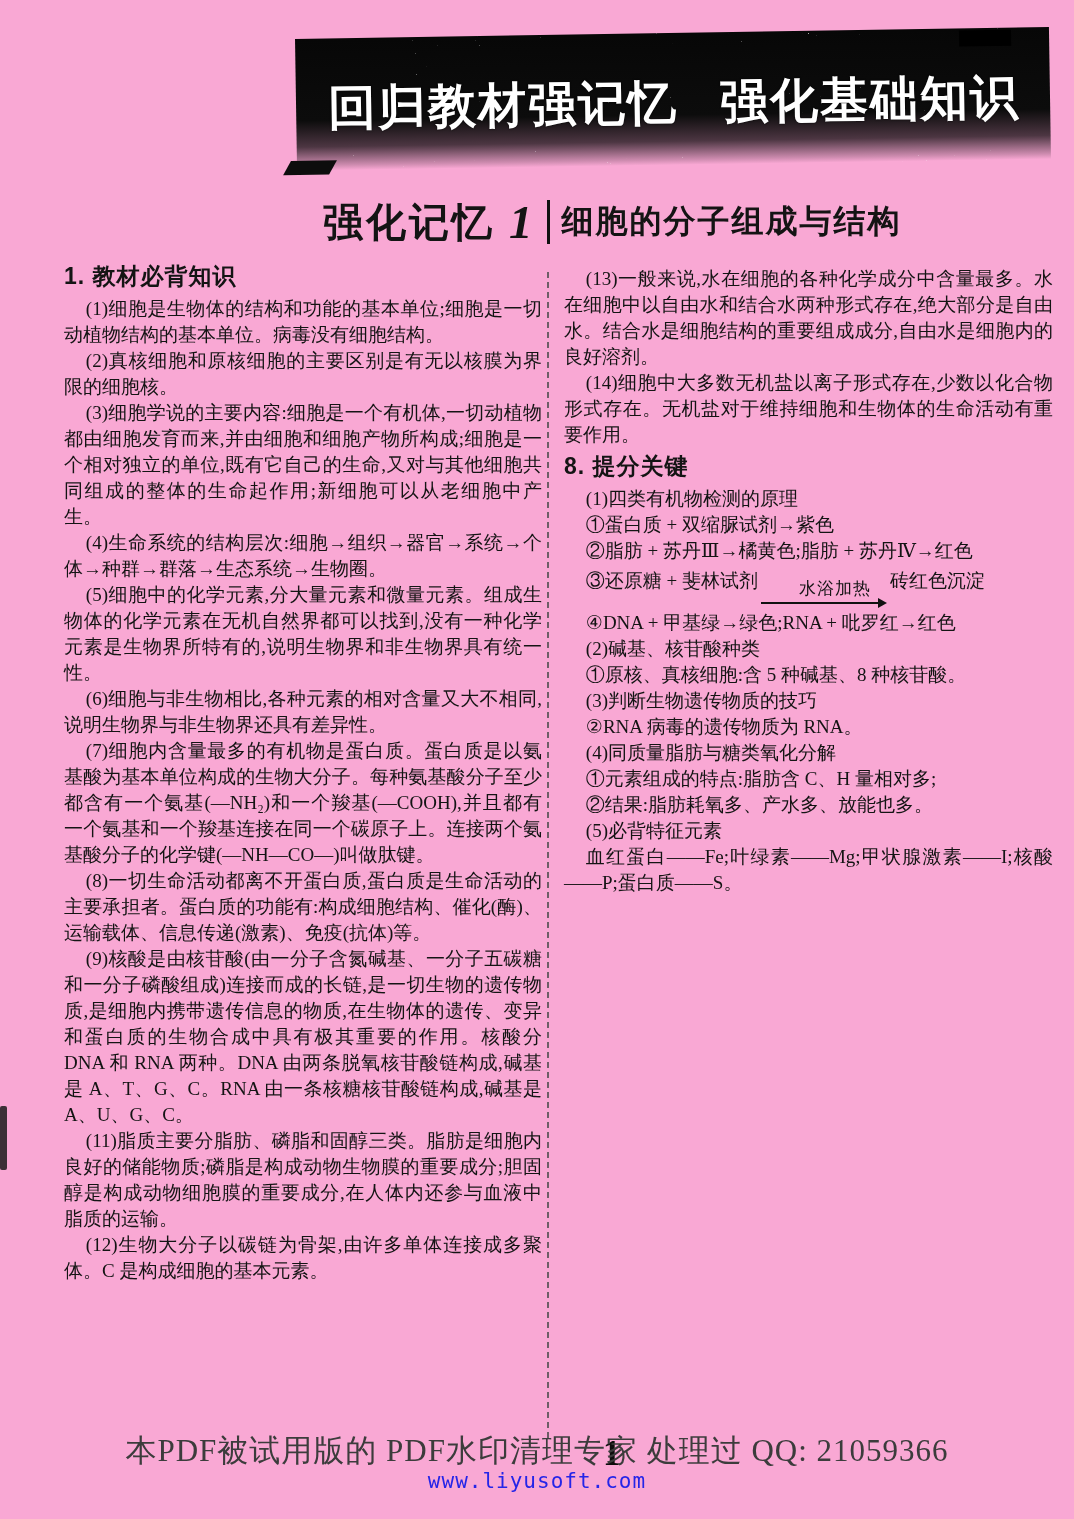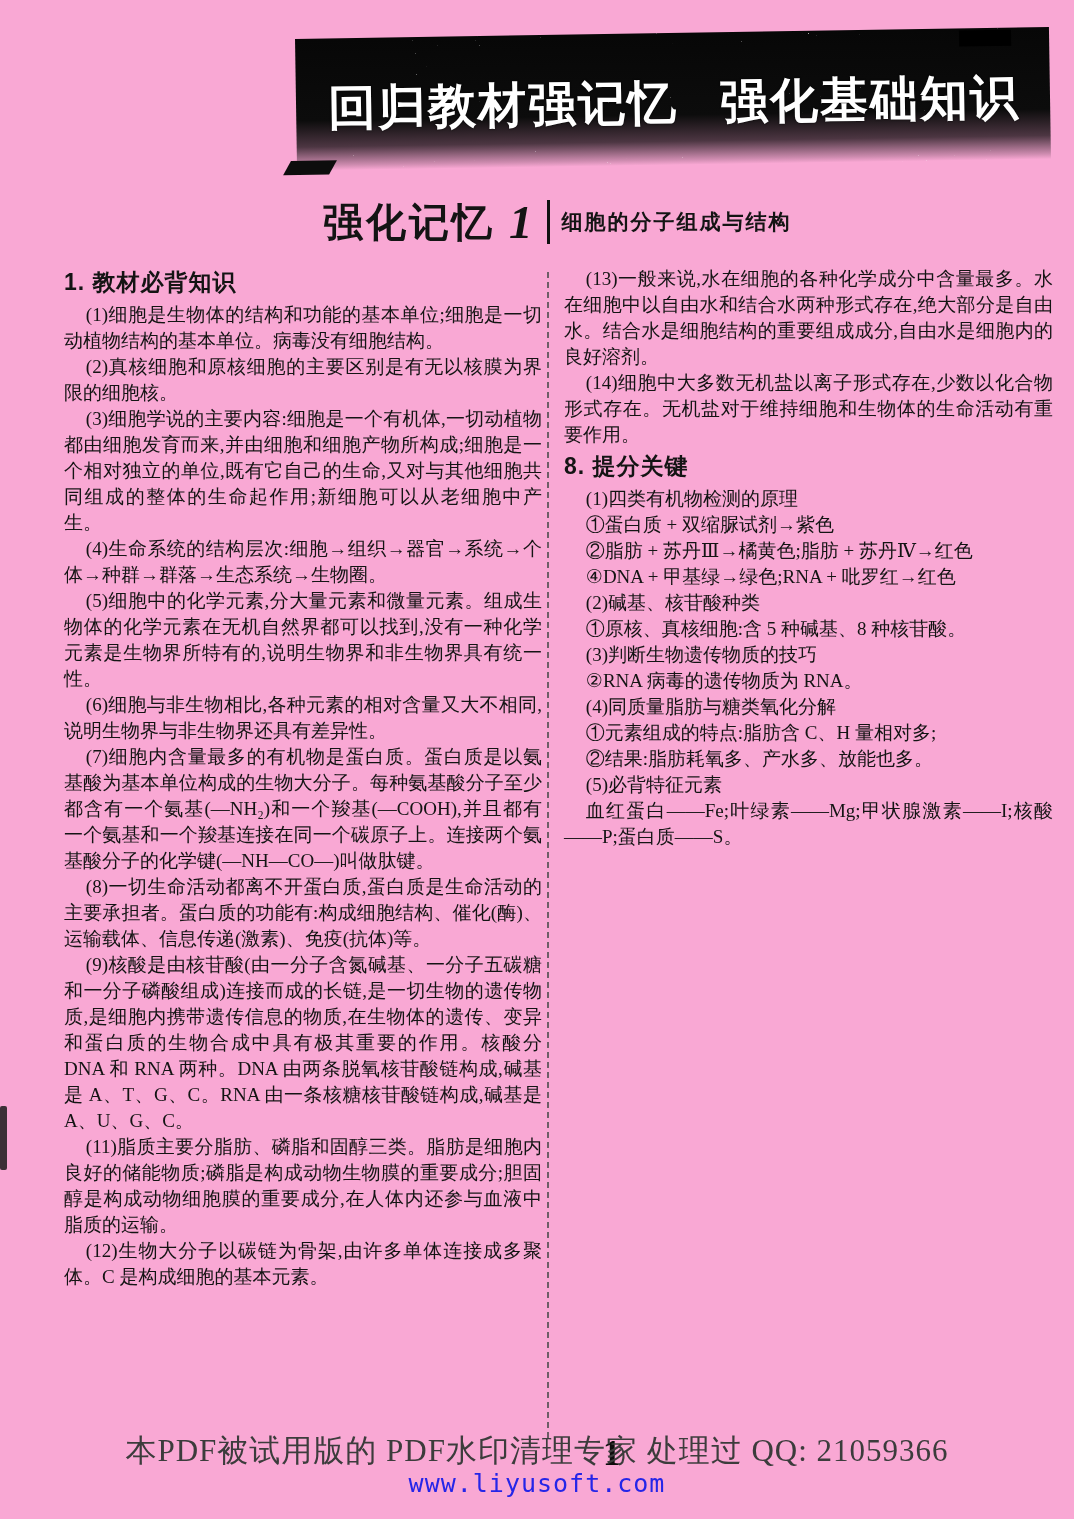--- a/index.html
+++ b/index.html
@@ -31,28 +31,28 @@
 
   
   .section-head {
     position:absolute; left:323px; top:194px; height:56px;
     display:flex; align-items:center;
     font-family:"Liberation Sans","DejaVu Sans",sans-serif;
   }
   .sec-badge { font-size:40px; font-weight:900; letter-spacing:3px; }
   .sec-num { font-size:47px; font-weight:bold; font-style:italic; margin:0 10px 0 14px; font-family:"Liberation Serif",serif; }
   .sec-bar { width:3px; height:44px; background:#111; margin:0 12px 0 4px; }
-  .sec-title { font-size:21px; font-weight:bold; letter-spacing:2px; }
+  .sec-title { font-size:32px; font-weight:bold; letter-spacing:2px; }
 
   
   .col { position:absolute; font-size:19px; line-height:26px; text-align:justify; }
   .left-col  { left:64px;  top:261px; width:478px; }
   .right-col { left:564px; top:266px; width:489px; }
   .col-heading {
-    margin:6px 0 5px 0; font-size:23px; font-weight:bold; letter-spacing:1px;
+    margin:0 0 5px 0; font-size:23px; font-weight:bold; letter-spacing:1px;
     font-family:"Liberation Sans","DejaVu Sans",sans-serif; line-height:30px;
   }
   .right-col .col-heading { margin-top:3px; }
   .para { margin:0; text-indent:1.15em; }
   .col-divider {
     position:absolute; left:547px; top:272px; height:1166px; width:0;
     border-left:2px dashed #4b4b4b; opacity:.8;
   }
 
   
@@ -64,21 +64,21 @@
   .footer-watermark {
     position:absolute; left:50%; top:1430px; transform:translateX(-50%);
     font-size:31px; color:#3c3c3c; white-space:nowrap; letter-spacing:1px;
   }
   .page-number {
     position:absolute; left:603px; top:1434px; font-size:35px; font-weight:bold;
     color:#0d0d0d; font-family:"Liberation Serif",serif;
   }
   .footer-url {
     position:absolute; left:50%; top:1469px; transform:translateX(-50%);
-    font-size:25px; letter-spacing:1px;
+    font-size:21px; letter-spacing:1px;
     font-family:"DejaVu Sans Mono","Liberation Mono",monospace;
   }
   .edge-artifact { position:absolute; left:0; top:1106px; width:7px; height:64px; background:#1b1b1b; opacity:.85; border-radius:2px; }
 </style>
 </head>
 <body>
 
 <div class="page">
 
   <svg class="scan-noise" width="1074" height="1519">
@@ -130,20 +130,29 @@
 
   <div class="col-divider"></div>
 
   <div class="col right-col">
     <p class="para">(13)一般来说,水在细胞的各种化学成分中含量最多。水在细胞中以自由水和结合水两种形式存在,绝大部分是自由水。结合水是细胞结构的重要组成成分,自由水是细胞内的良好溶剂。</p>
     <p class="para">(14)细胞中大多数无机盐以离子形式存在,少数以化合物形式存在。无机盐对于维持细胞和生物体的生命活动有重要作用。</p>
     <h3 class="col-heading">8. 提分关键</h3>
     <p class="para">(1)四类有机物检测的原理</p>
     <p class="para">①蛋白质 + 双缩脲试剂→紫色</p>
     <p class="para">②脂肪 + 苏丹Ⅲ→橘黄色;脂肪 + 苏丹Ⅳ→红色</p>
+    <p class="para rxn-line">
+      <span>③还原糖 + 斐林试剂</span><span class="rxn-arrow">
+          <span class="rxn-label">水浴加热</span>
+          <svg width="126" height="10">
+            <line x1="0" y1="5" x2="117" y2="5" stroke="#111" stroke-width="2"></line>
+            <path d="M117,0 L126,5 L117,10 Z" fill="#111"></path>
+          </svg>
+        </span><span>砖红色沉淀</span>
+    </p>
     <p class="para">④DNA + 甲基绿→绿色;RNA + 吡罗红→红色</p>
     <p class="para">(2)碱基、核苷酸种类</p>
     <p class="para">①原核、真核细胞:含 5 种碱基、8 种核苷酸。</p>
     <p class="para">(3)判断生物遗传物质的技巧</p>
     <p class="para">②RNA 病毒的遗传物质为 RNA。</p>
     <p class="para">(4)同质量脂肪与糖类氧化分解</p>
     <p class="para">①元素组成的特点:脂肪含 C、H 量相对多;</p>
     <p class="para">②结果:脂肪耗氧多、产水多、放能也多。</p>
     <p class="para">(5)必背特征元素</p>
     <p class="para">血红蛋白——Fe;叶绿素——Mg;甲状腺激素——I;核酸——P;蛋白质——S。</p>

